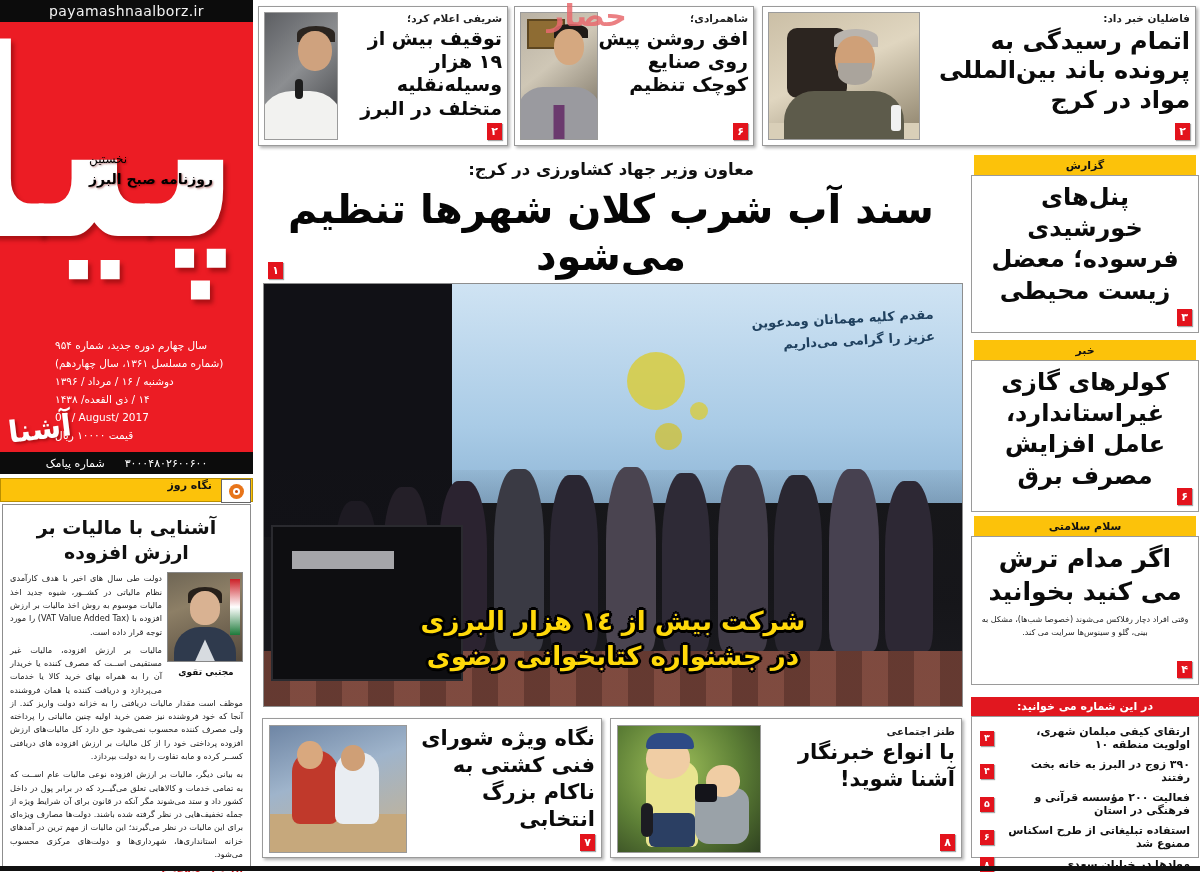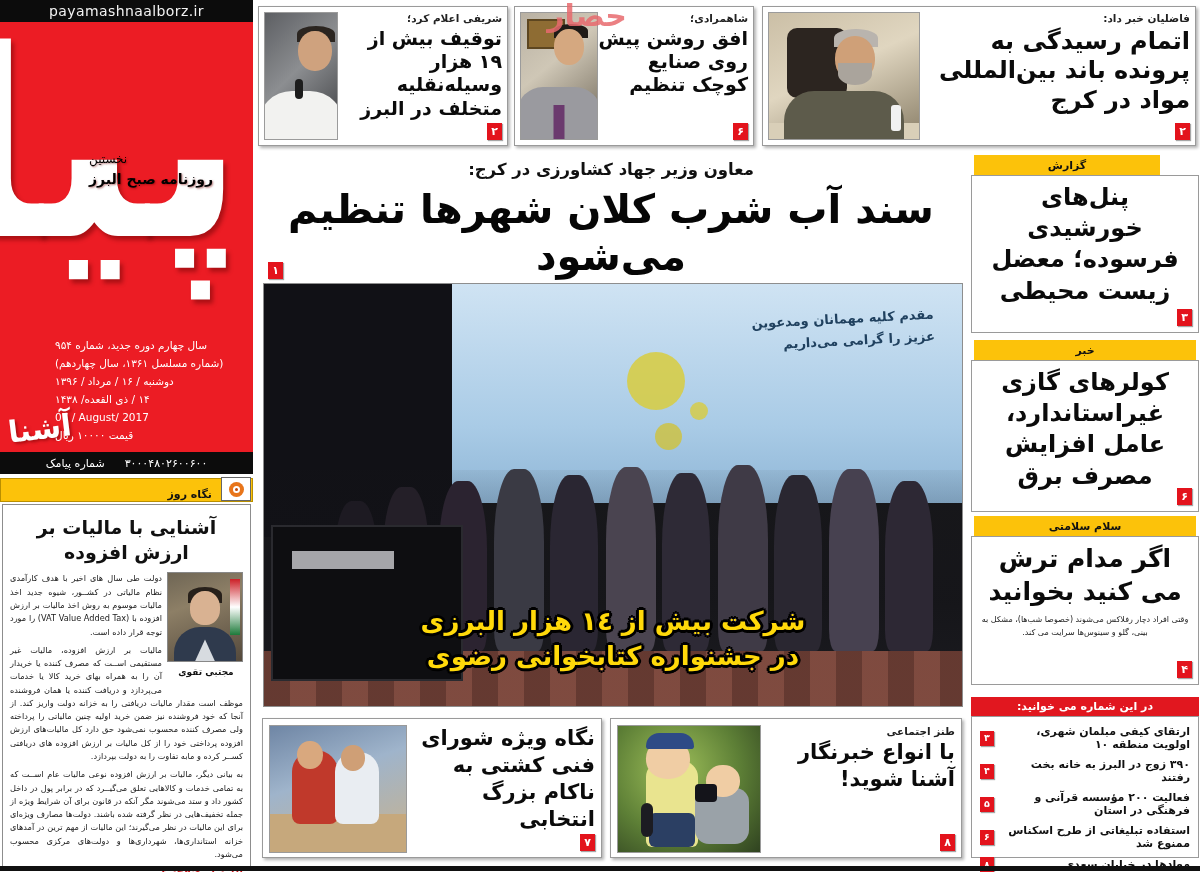--- a/index.html
+++ b/index.html
@@ -60,21 +60,21 @@
   }
   #sms-bar{
     left:0;top:452px;width:253px;height:22px;background:#0c0c0c;
     display:flex;align-items:center;justify-content:center;gap:20px;
     color:#fff;font-size:11px;direction:rtl;
   }
 
   
   #nogah-header{
     left:0;top:478px;width:253px;height:24px;background:#fcc20a;
-    border:1px solid #b98f00;box-sizing:border-box;display:flex;align-items:flex-end;
+    border:1px solid #b98f00;box-sizing:border-box;display:flex;align-items:flex-start;
   }
   #nogah-header .eye{
     width:28px;height:22px;background:#fff;border:1px solid #666;
     margin:0 1px;display:flex;align-items:center;justify-content:center;flex:none;
   }
   #nogah-header .eye .ring{
     width:15px;height:15px;border-radius:50%;background:#e8751a;
     display:flex;align-items:center;justify-content:center;
   }
   #nogah-header .eye .ring .inner{width:7px;height:7px;border-radius:50%;background:#fff;}
@@ -417,21 +417,21 @@
     <div class="person" style="left:73%;width:48px;height:176px;background:#2a2731;"></div>
     <div class="person" style="left:81%;width:50px;height:182px;background:#474150;"></div>
     <div class="person" style="left:89%;width:48px;height:170px;background:#2d2834;"></div>
     <div class="mon"></div>
     <div id="lead-caption">
       <div>شرکت بیش از ۱٤ هزار البرزی</div>
       <div>در جشنواره کتابخوانی رضوی</div>
     </div>
   </div>
 
-  <div class="abs side-strip" style="left:974px;top:155px;width:186px;">گزارش</div>
+  <div class="abs side-strip" style="left:974px;top:155px;width:222px;">گزارش</div>
   <div class="side-box" style="left:971px;top:175px;width:228px;height:158px;">
     <div class="side-head">پنل‌های خورشیدی فرسوده؛ معضل زیست محیطی</div>
     <div class="pnum">۳</div>
   </div>
 
   <div class="abs side-strip" style="left:974px;top:340px;width:222px;">خبر</div>
   <div class="side-box" style="left:971px;top:360px;width:228px;height:152px;">
     <div class="side-head">کولرهای گازی غیراستاندارد، عامل افزایش مصرف برق</div>
     <div class="pnum">۶</div>
   </div>

